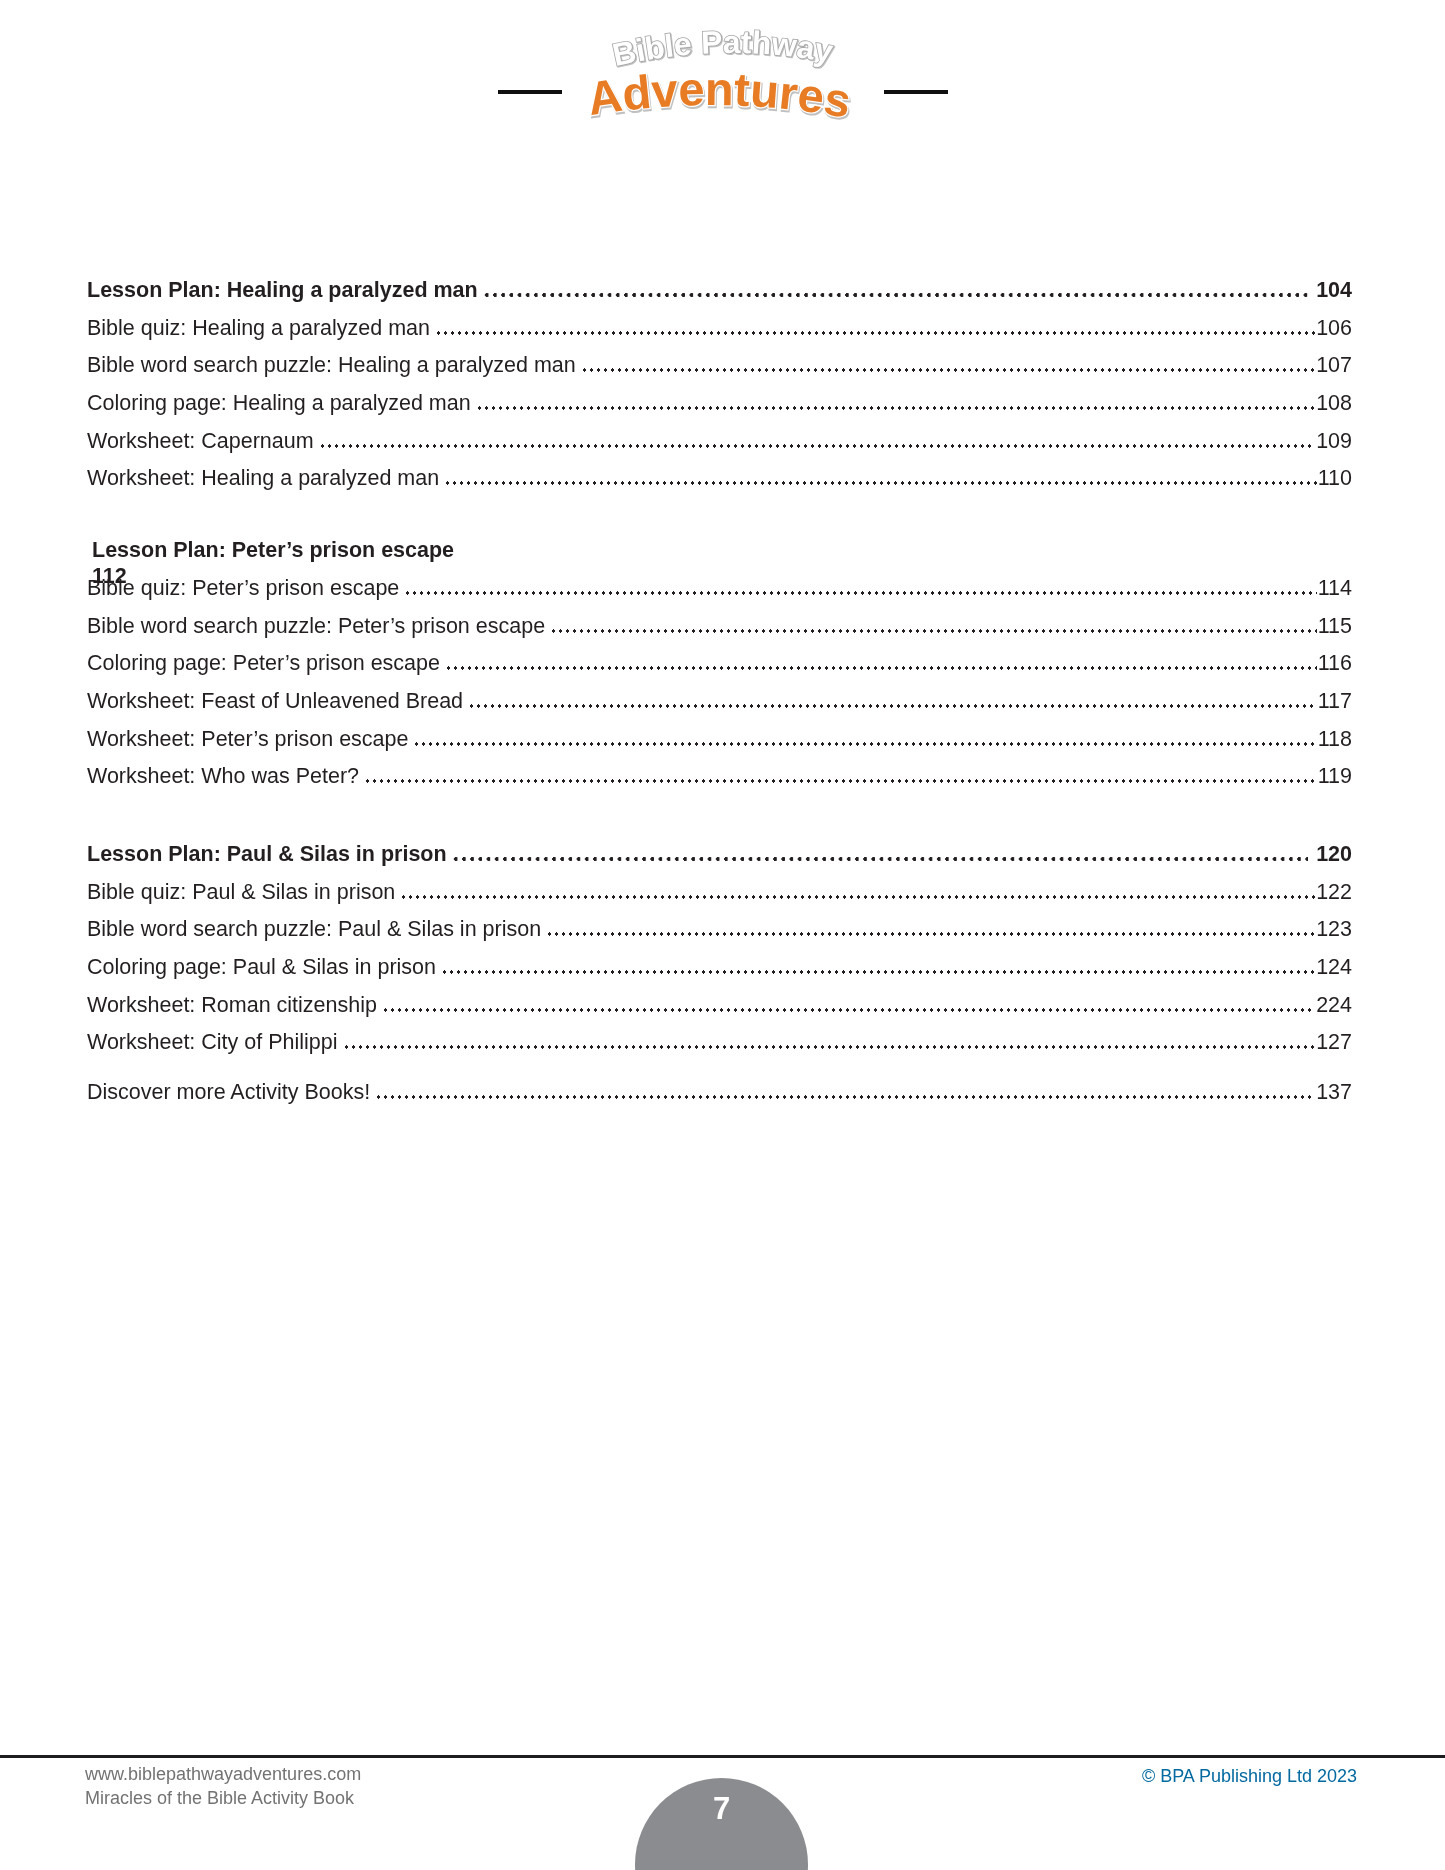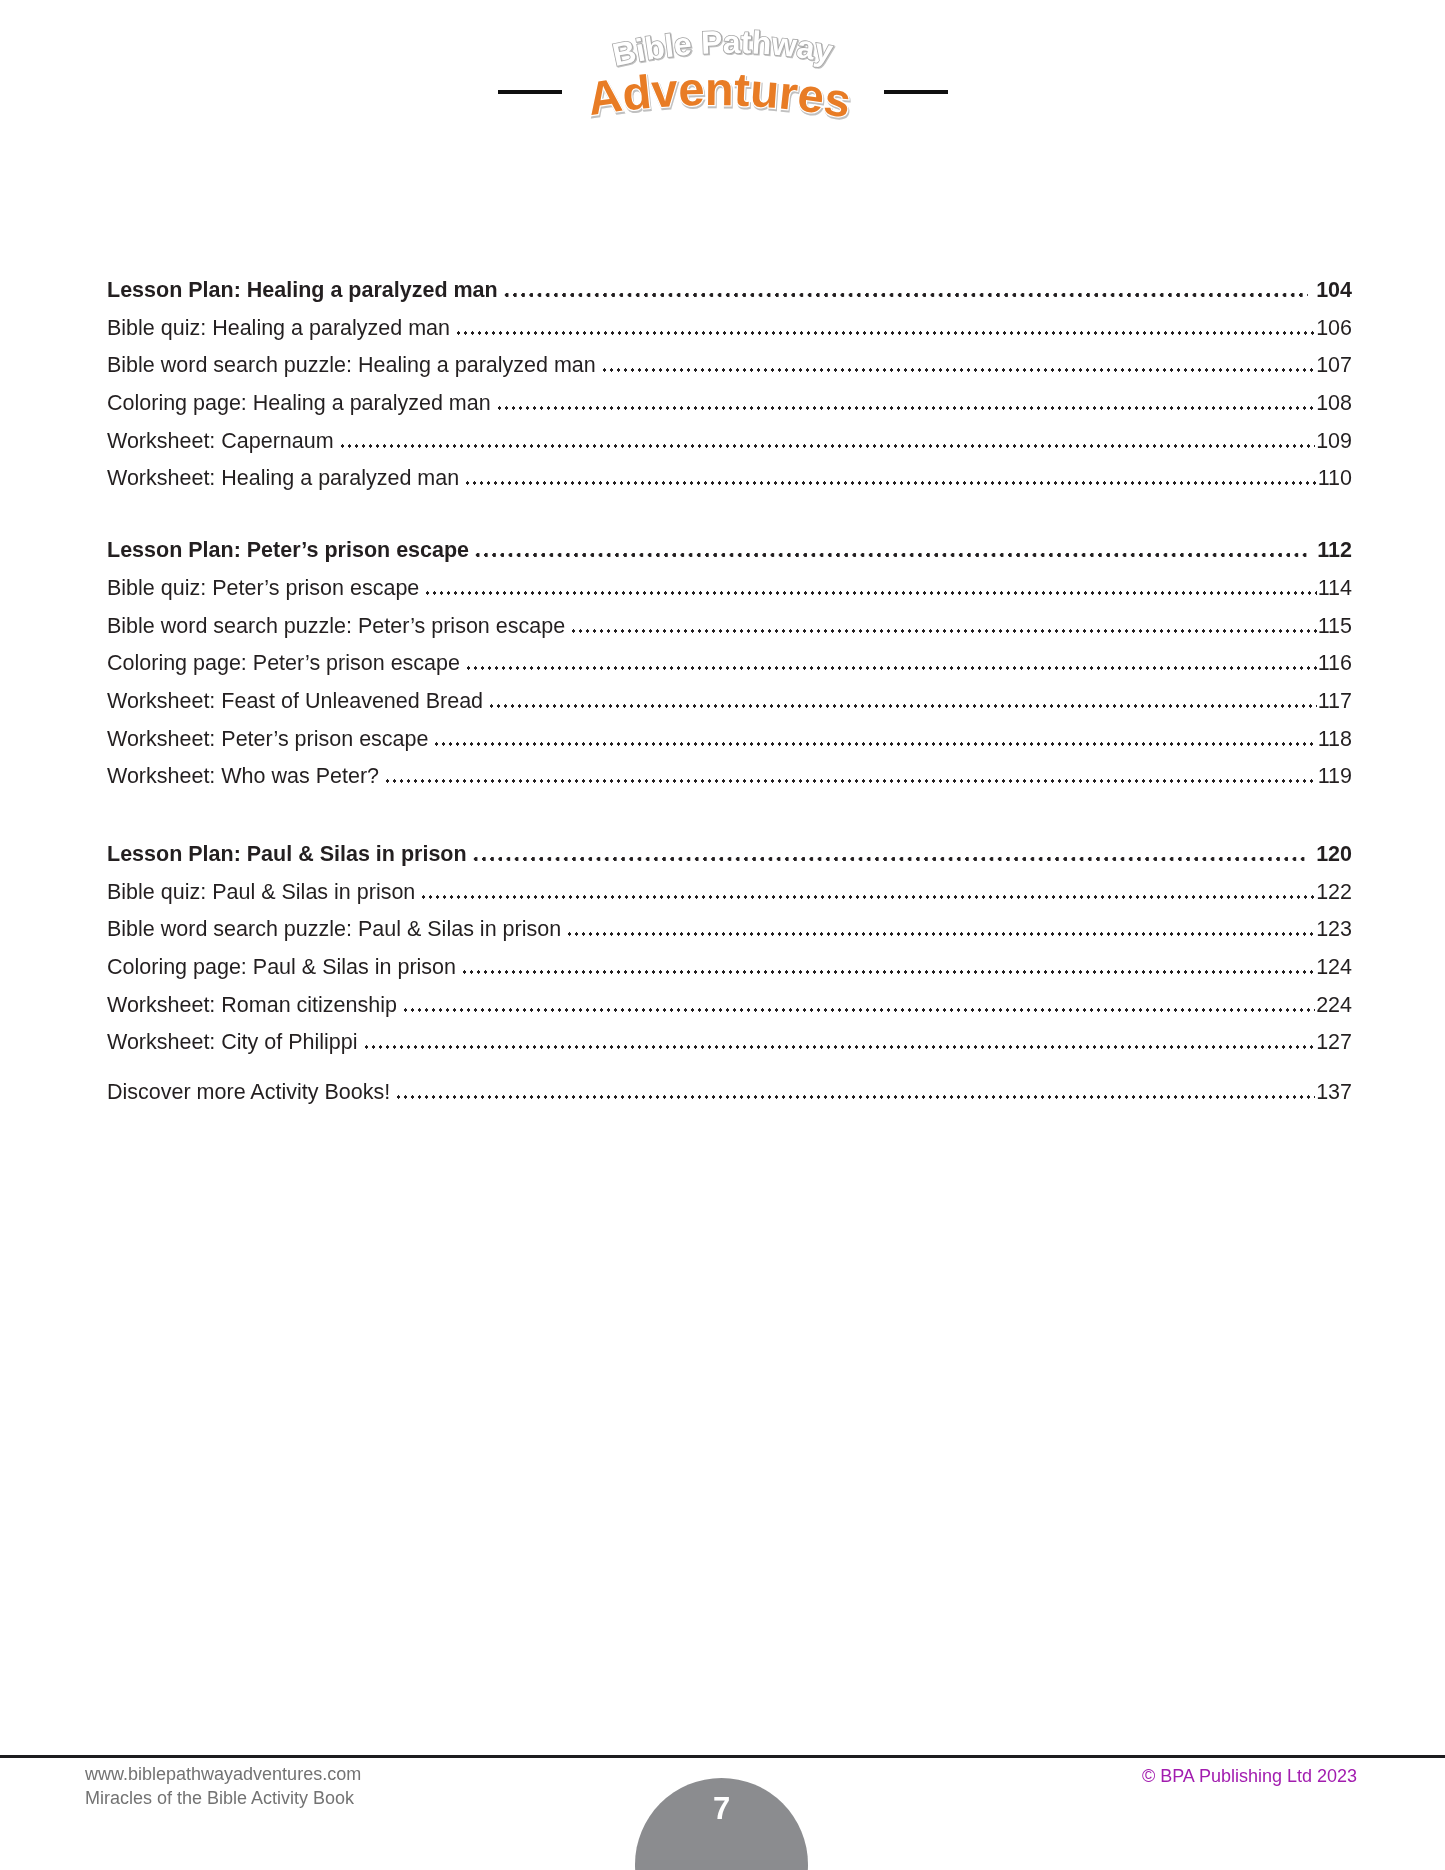--- a/index.html
+++ b/index.html
@@ -12,45 +12,45 @@
   .logo { position:absolute; top:24px; left:50%; transform:translateX(-50%); }
   .logo svg text { font-family:"Liberation Sans", sans-serif; }
 
   
   .toc { position:absolute; left:87px; top:278px; width:1265px; }
   .toc-row {
     display:flex; align-items:baseline; height:37.7px;
     font-size:21.5px; white-space:nowrap;
   }
   .toc-row.bold { font-weight:bold; }
-  .toc-label { flex:0 0 auto;margin-left:20px; }
+  .toc-label { flex:0 0 auto; }
   .toc-leader {
     flex:1 1 auto; height:4px; margin:0 1px 1px 5px;
     background-image:radial-gradient(circle 1.55px at 3.5px 2px, #231f20 97%, rgba(0,0,0,0) 100%);
     background-size:7px 4px; background-repeat:repeat-x; background-position:left bottom;
   }
   .toc-row.bold .toc-leader {
     margin-right:8px;
     background-image:radial-gradient(circle 1.85px at 4px 2px, #231f20 97%, rgba(0,0,0,0) 100%);
     background-size:8.2px 4px;
   }
   .toc-page { flex:0 0 auto; }
   .gap-sm { margin-top:12px;text-align:right; }
-  .gap-md { margin-top:34px; }
+  .gap-md { margin-top:34px;flex-direction:column; }
   .gap-lg { margin-top:40px; }
 
   
   .footer-rule { position:absolute; left:0; top:1755px; width:1445px; height:3px; background:#1d1d1f; }
   .footer-left {
     position:absolute; left:85px; top:1763px;
     font-size:18px; line-height:23.5px; color:#737373;
   }
   .footer-right {
     position:absolute; right:88px; top:1766px;
-    font-size:18px; color:#a21caf; text-align:right;
+    font-size:18px; color:#0369a1; text-align:right;
   }
   .page-circle {
     position:absolute; left:635px; top:1778px; width:173px; height:173px;
     border-radius:50%; background:#8b8c8f; text-align:center;
   }
   .page-circle .num {
     display:block; margin-top:15px; color:#ffffff;
     font-size:31px; font-weight:bold; line-height:1;
   }
 </style>

